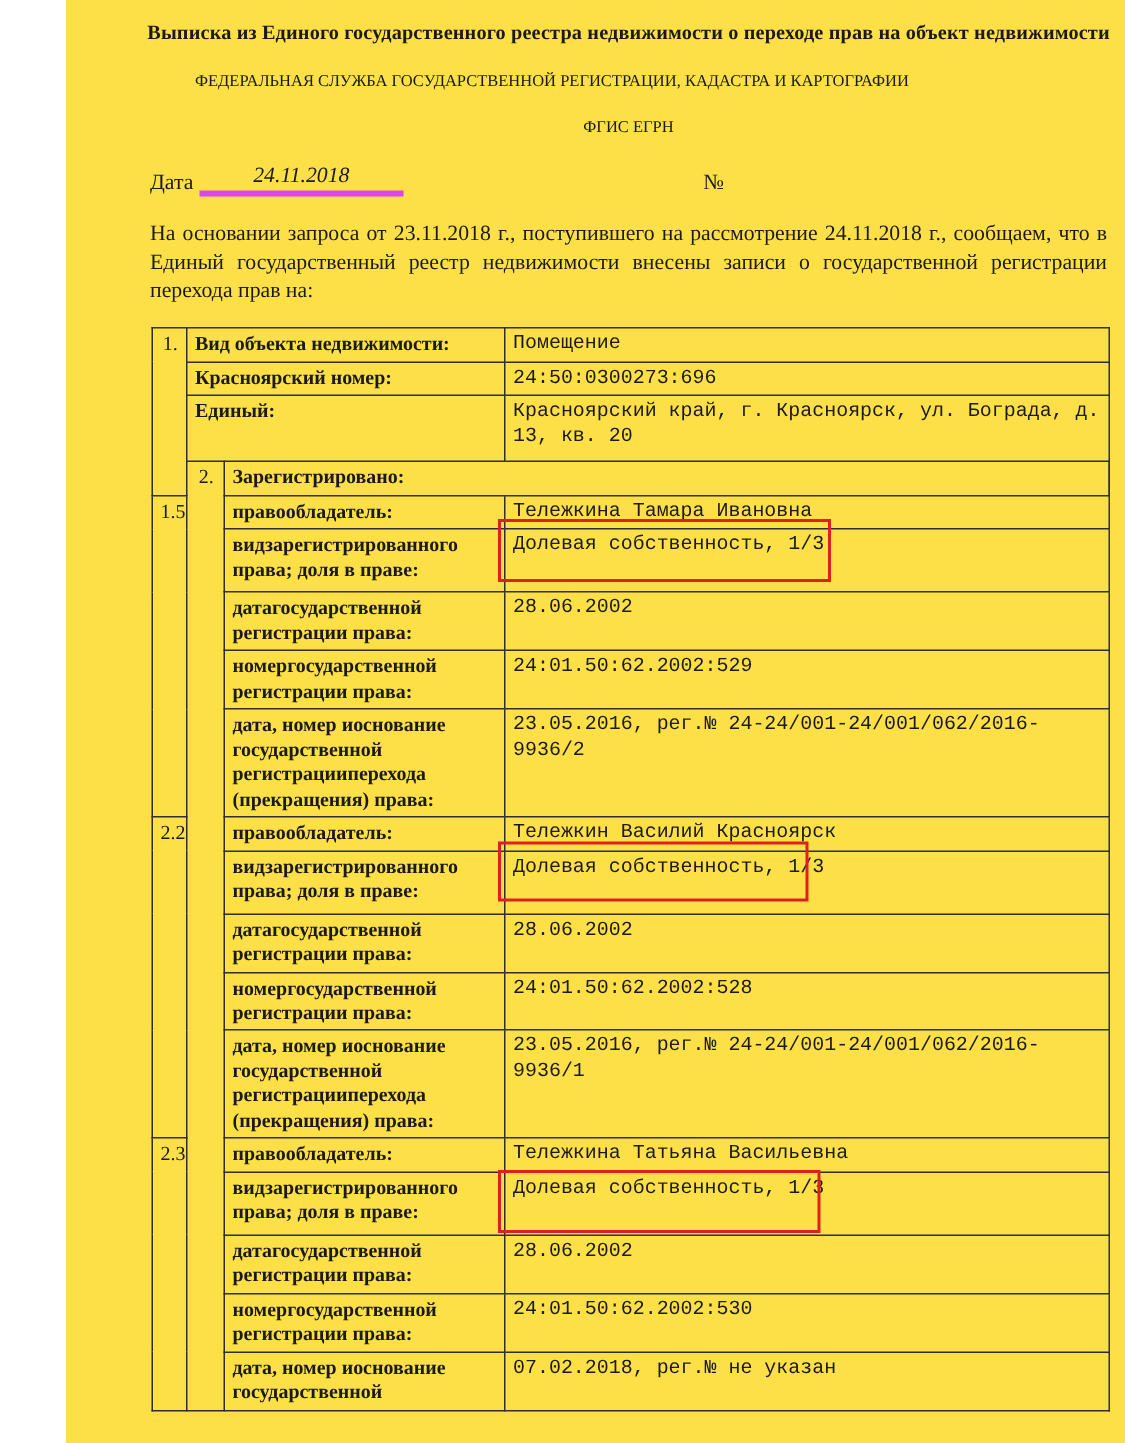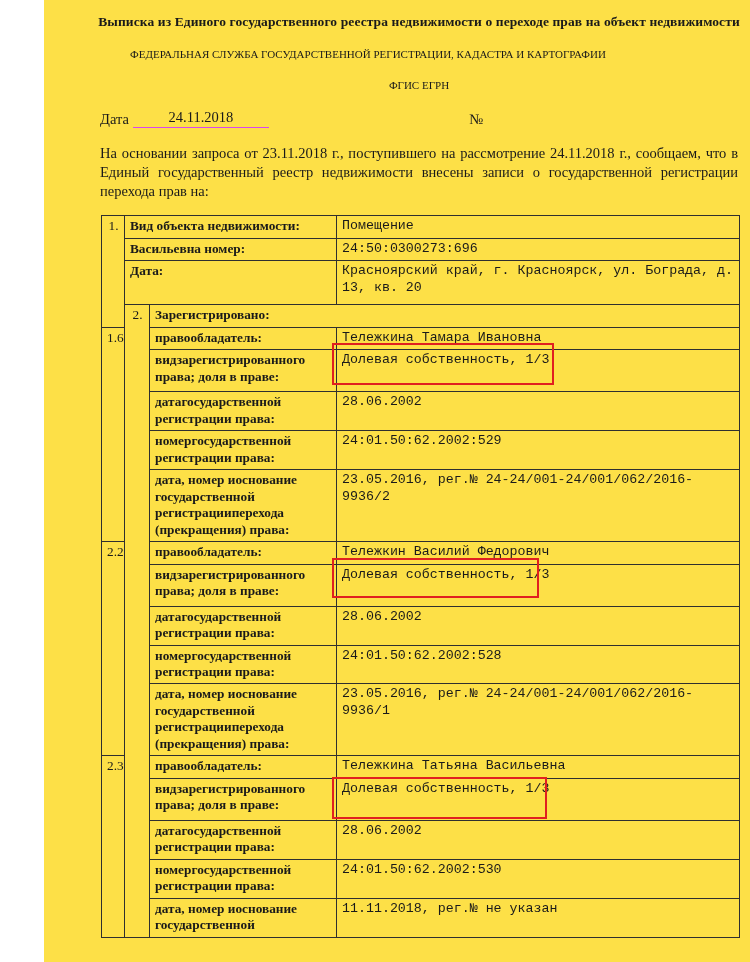--- a/index.html
+++ b/index.html
@@ -57,24 +57,25 @@
     padding: 18px 56px 0 56px;
     display: flex;
     align-items: flex-end;
     font-size: 14.5px;
   }
   .meta-label {
     white-space: nowrap;
     padding-right: 4px;
   }
   .meta-value {
-    border-bottom: 1px solid #d946ef;
+    border-bottom: 4px solid #d946ef;
     text-align: center;
     padding: 0 8px 1px 8px;
     white-space: nowrap;
+    font-style: italic;
   }
   .meta-date-value { min-width: 120px; }
   .meta-spacer { flex: 0 0 200px; }
   .meta-num-value { min-width: 255px; }
 
   
   .intro {
     margin: 0;
     padding: 16px 56px 0 56px;
     font-size: 14.5px;
@@ -174,36 +175,36 @@
         <col style="width:403px">
       </colgroup>
       <tbody>
 
         <tr>
           <td class="c-num" rowspan="4">1.</td>
           <td class="c-label" colspan="2">Вид объекта недвижимости:</td>
           <td class="c-value">Помещение</td>
         </tr>
         <tr>
-          <td class="c-label" colspan="2">Васильевна номер:</td>
+          <td class="c-label" colspan="2">Красноярский номер:</td>
           <td class="c-value">24:50:0300273:696</td>
         </tr>
         <tr>
-          <td class="c-label" colspan="2">Дата:</td>
+          <td class="c-label" colspan="2">Единый:</td>
           <td class="c-value" style="height:38px">Красноярский край, г. Красноярск, ул. Бограда, д. 13, кв. 20</td>
         </tr>
 
         <tr>
           <td class="c-num" rowspan="17">2.</td>
           <td class="c-label" colspan="2">Зарегистрировано:</td>
           <td class="c-value blank-cell"></td>
         </tr>
 
         <tr>
-          <td class="c-sub" rowspan="5">1.6</td>
+          <td class="c-sub" rowspan="5">1.5</td>
           <td class="c-label">правообладатель:</td>
           <td class="c-value">Тележкина Тамара Ивановна</td>
         </tr>
         <tr>
           <td class="c-label">
             <span class="just-line"><span>вид</span><span>зарегистрированного</span></span>
             <span>права; доля в праве:</span>
           </td>
           <td class="c-value" style="height:36px">Долевая собственность, 1/3</td>
         </tr>
@@ -227,21 +228,21 @@
             <span>государственной</span>
             <span class="just-line"><span>регистрации</span><span>перехода</span></span>
             <span>(прекращения) права:</span>
           </td>
           <td class="c-value">23.05.2016, рег.№ 24-24/001-24/001/062/2016-9936/2</td>
         </tr>
 
         <tr>
           <td class="c-sub" rowspan="5">2.2</td>
           <td class="c-label">правообладатель:</td>
-          <td class="c-value">Тележкин Василий Федорович</td>
+          <td class="c-value">Тележкин Василий Красноярск</td>
         </tr>
         <tr>
           <td class="c-label">
             <span class="just-line"><span>вид</span><span>зарегистрированного</span></span>
             <span>права; доля в праве:</span>
           </td>
           <td class="c-value" style="height:36px">Долевая собственность, 1/3</td>
         </tr>
         <tr>
           <td class="c-label">
@@ -291,21 +292,21 @@
             <span class="just-line"><span>номер</span><span>государственной</span></span>
             <span>регистрации права:</span>
           </td>
           <td class="c-value">24:01.50:62.2002:530</td>
         </tr>
         <tr>
           <td class="c-label">
             <span class="just-line"><span>дата, номер и</span><span>основание</span></span>
             <span>государственной</span>
           </td>
-          <td class="c-value">11.11.2018, рег.№ не указан</td>
+          <td class="c-value">07.02.2018, рег.№ не указан</td>
         </tr>
 
       </tbody>
     </table>
 
     <div class="hl" style="left:231px; top:128px; width:222px; height:42px;"></div>
     <div class="hl" style="left:231px; top:343px; width:207px; height:40px;"></div>
     <div class="hl" style="left:231px; top:562px; width:215px; height:42px;"></div>
   </div>
 

